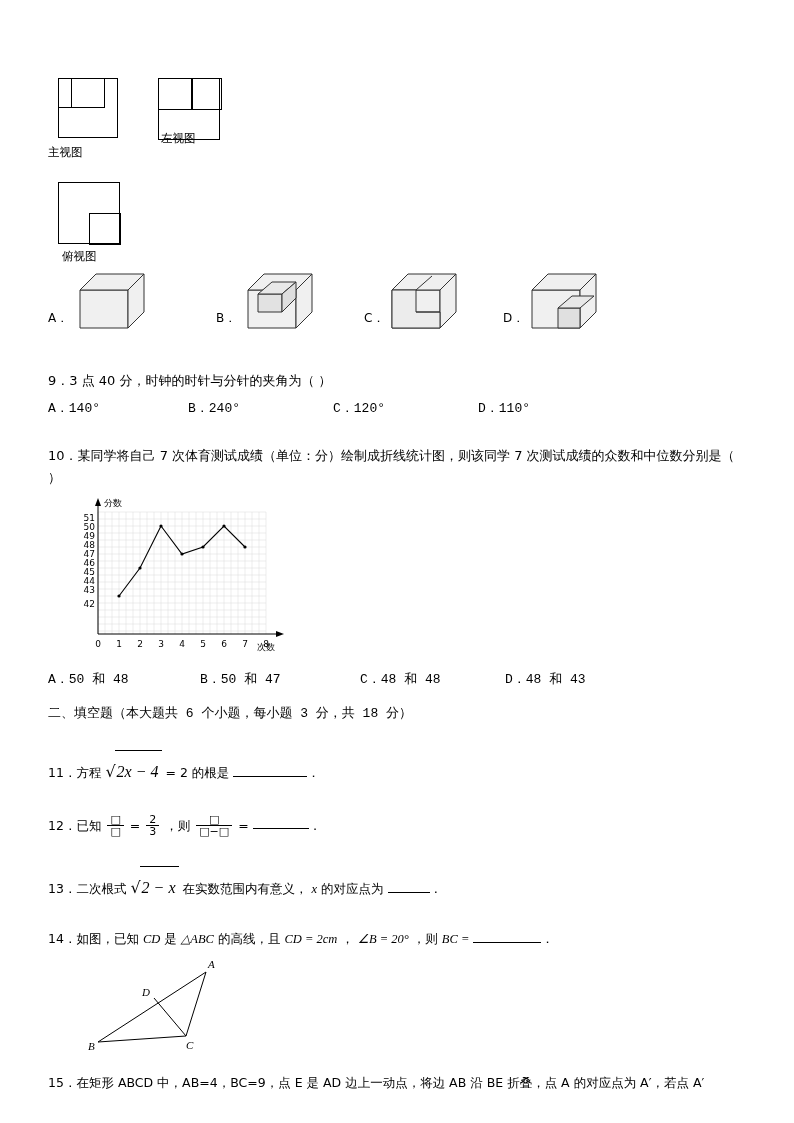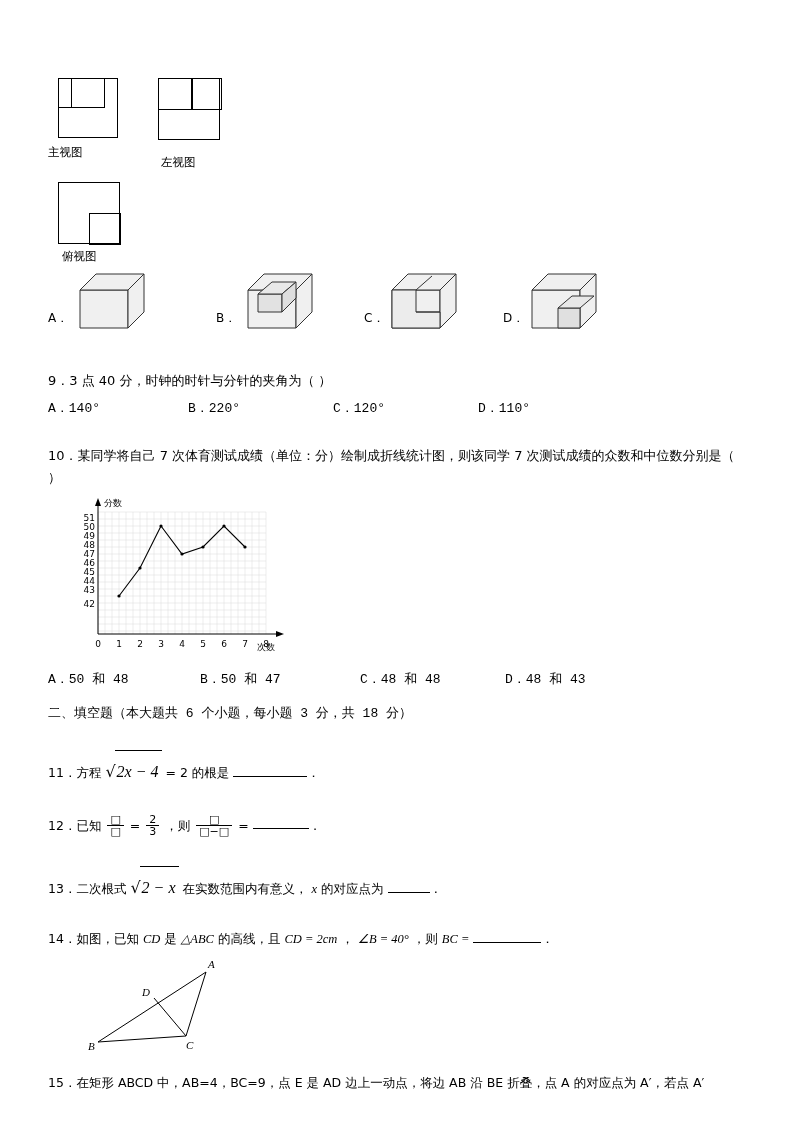--- a/index.html
+++ b/index.html
@@ -124,21 +124,21 @@
       <div class="viewbox" style="left:10px; top:18px; width:60px; height:60px;">
         <div class="sq" style="left:12px; top:-1px; width:34px; height:30px;"></div>
         <div class="sq" style="left:-1px; top:-1px; width:13px; height:30px; border-right:none;"></div>
       </div>
       <div class="viewlabel" style="left:0px; top:85px;">主视图</div>
 
       <div class="viewbox" style="left:110px; top:18px; width:62px; height:62px;">
         <div class="sq" style="left:-1px; top:-1px; width:34px; height:32px;"></div>
         <div class="sq" style="left:33px; top:-1px; width:30px; height:32px;"></div>
       </div>
-      <div class="viewlabel" style="left:113px; top:95px;">左视图</div>
+      <div class="viewlabel" style="left:113px; top:71px;">左视图</div>
 
       <div class="viewbox" style="left:10px; top:122px; width:62px; height:62px;">
         <div class="sq" style="left:30px; top:30px; width:32px; height:32px;"></div>
       </div>
       <div class="viewlabel" style="left:14px; top:189px;text-align:center;">俯视图</div>
     </div>
 
     <div class="solids">
       <div class="optlabel" style="left:0px; top:48px;">A．</div>
       <div class="solid" style="left:28px; top:6px;">
@@ -189,21 +189,21 @@
             <polygon points="30,40 52,40 52,60 30,60" fill="#e0e0e0"></polygon>
             <polygon points="30,40 44,28 66,28 52,40" fill="#e8e8e8"></polygon>
           </g>
         </svg>
       </div>
     </div>
 
     <div class="q">9．3 点 40 分，时钟的时针与分针的夹角为（      ）</div>
     <div class="choices">
       <span class="ch1">A．140°</span>
-      <span class="ch2">B．220°</span>
+      <span class="ch2">B．240°</span>
       <span class="ch3">C．120°</span>
       <span>D．110°</span>
     </div>
 
     <div class="q">10．某同学将自己 7 次体育测试成绩（单位：分）绘制成折线统计图，则该同学 7 次测试成绩的众数和中位数分别是（      ）</div>
 
     <div class="chart-wrap">
       <div class="chart">
         <svg width="250" height="175" viewBox="0 0 250 175">
 
@@ -350,21 +350,21 @@
     </div>
 
     <div class="q small">
       <span>14．如图，已知</span>
       <span class="mi">CD</span>
       <span>是</span>
       <span class="mi">△ABC</span>
       <span>的高线，且</span>
       <span class="mi">CD = 2cm</span>
       <span>，</span>
-      <span class="mi">∠B = 40°</span>
+      <span class="mi">∠B = 20°</span>
       <span>，则</span>
       <span class="mi">BC =</span>
       <span class="blank" style="width:68px;"></span><span>．</span>
     </div>
 
     <div class="fig14">
       <svg width="180" height="105" viewBox="0 0 180 105">
         <g stroke="#000" stroke-width="1" fill="none">
 
           <polygon points="118,18 10,88 98,82"></polygon>

